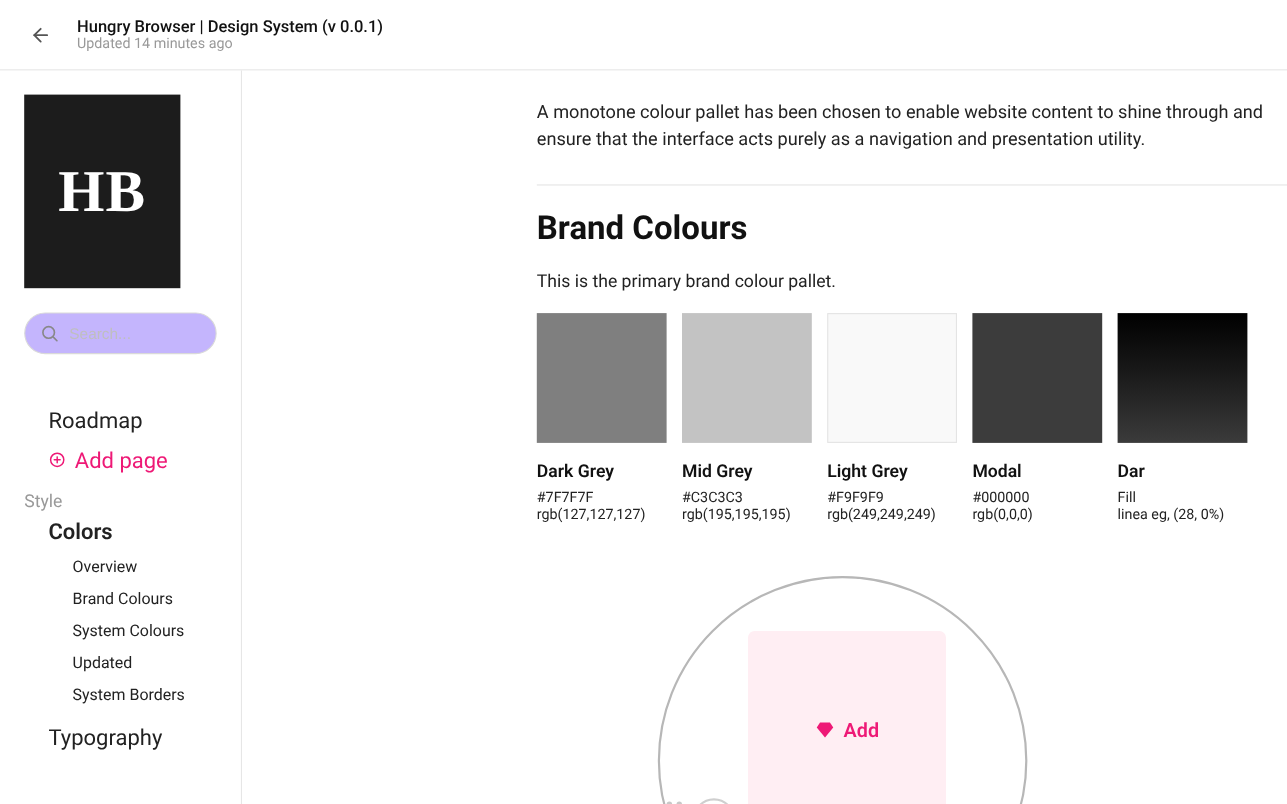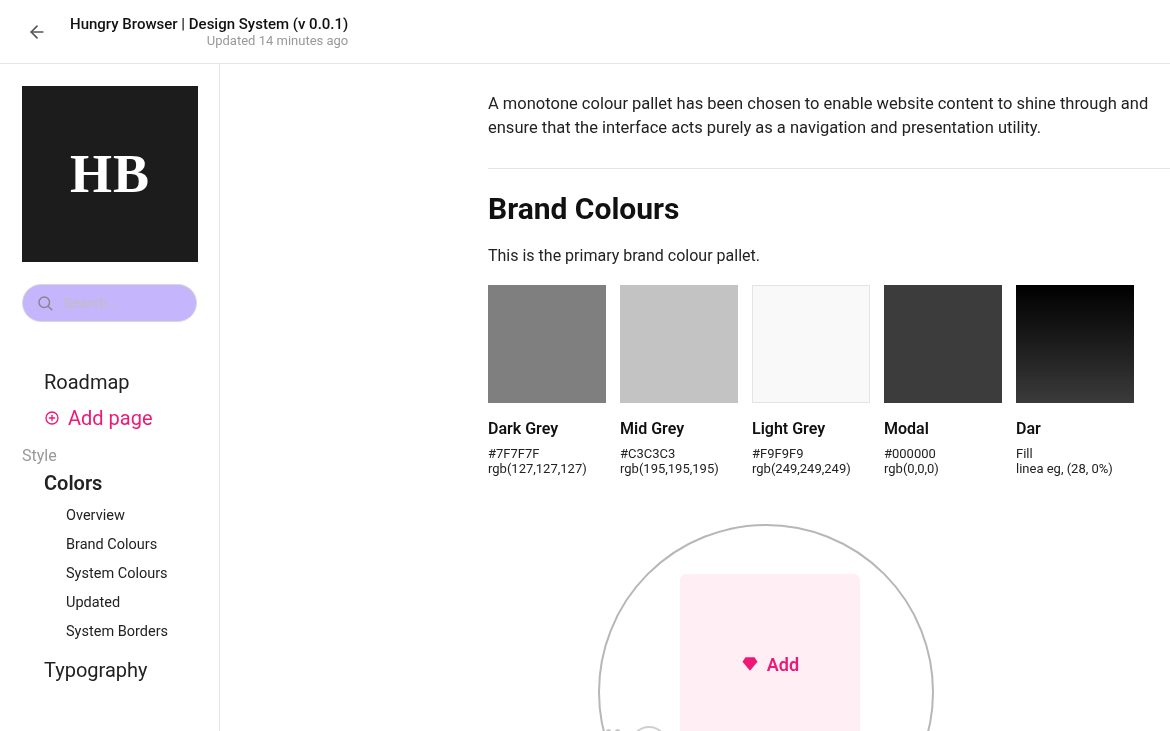--- a/index.html
+++ b/index.html
@@ -3,30 +3,30 @@
 <meta charset="utf-8">
 <style>
   * { box-sizing: border-box; margin: 0; padding: 0; }
   html, body { height: 100%; font-family: -apple-system, BlinkMacSystemFont, "Segoe UI", Roboto, Helvetica, Arial, sans-serif; color: #111; background: #fff; }
   body { display: flex; flex-direction: column; overflow: hidden; }
 
   
   .topbar { height: 64px; border-bottom: 1px solid #e6e6e6; display: flex; align-items: center; padding: 0 18px; gap: 14px; }
   .back-btn { width: 38px; height: 38px; border-radius: 50%; display: flex; align-items: center; justify-content: center; color: #555; cursor: pointer; }
   .back-btn svg { width: 20px; height: 20px; stroke: currentColor; }
-  .topbar-col { display: flex; flex-direction: column; align-items: flex-end; }
+  .topbar-col { display: flex; flex-direction: column; }
   .top-title { font-size: 15px; font-weight: 500; }
   .top-sub   { font-size: 13px; color: #999; }
 
   
   .body-row { flex: 1; display: flex; min-height: 0; position: relative; }
 
   
   .sidebar { width: 220px; border-right: 1px solid #e6e6e6; padding: 22px 0 40px 22px; overflow-y: auto; flex: 0 0 220px; }
-  .brand-tile { width: 176px; height: 176px; background: #1c1c1c; display: flex; align-items: center; justify-content: center; color: #fff; font-family: Georgia, 'Times New Roman', serif; font-size: 54px; font-weight: 600; letter-spacing: 1px; }
+  .brand-tile { width: 142px; height: 176px; background: #1c1c1c; display: flex; align-items: center; justify-content: center; color: #fff; font-family: Georgia, 'Times New Roman', serif; font-size: 54px; font-weight: 600; letter-spacing: 1px; }
   .search-wrap { margin: 22px 22px 0 0; }
   .search { width: 100%; height: 38px; border: 1px solid #d9d9d9; border-radius: 22px; padding: 0 14px 0 40px; font-size: 14px; outline: none; color: #333; background: #c4b5fd; }
   .search::placeholder { color: #bfbfbf; }
   .search-box { position: relative; }
   .search-box svg { position: absolute; left: 14px; top: 50%; transform: translateY(-50%); width: 18px; height: 18px; stroke: #888; }
 
   .nav { margin-top: 42px; padding-right: 10px; }
   .nav a, .nav button { display: flex; align-items: center; gap: 8px; width: 100%; text-align: left; background: none; border: none; font-size: 20px; padding: 6px 0; cursor: pointer; color: #222; text-decoration: none; font-family: inherit; }
   .nav .lvl1 { padding-left: 22px; }
   .nav .lvl2 { padding-left: 44px; font-size: 14.5px; }

